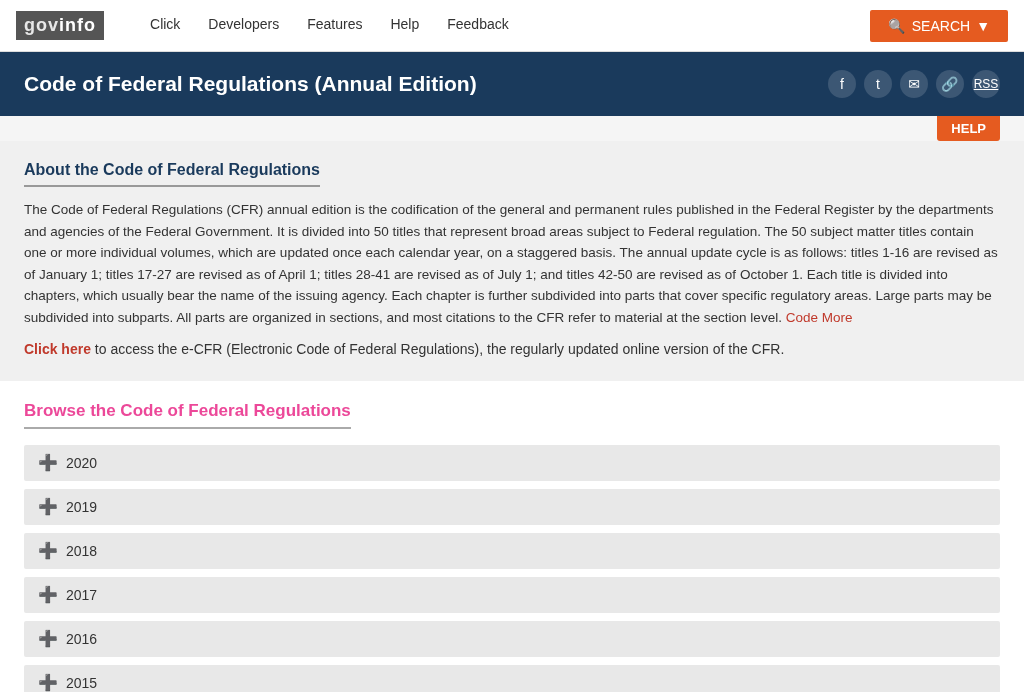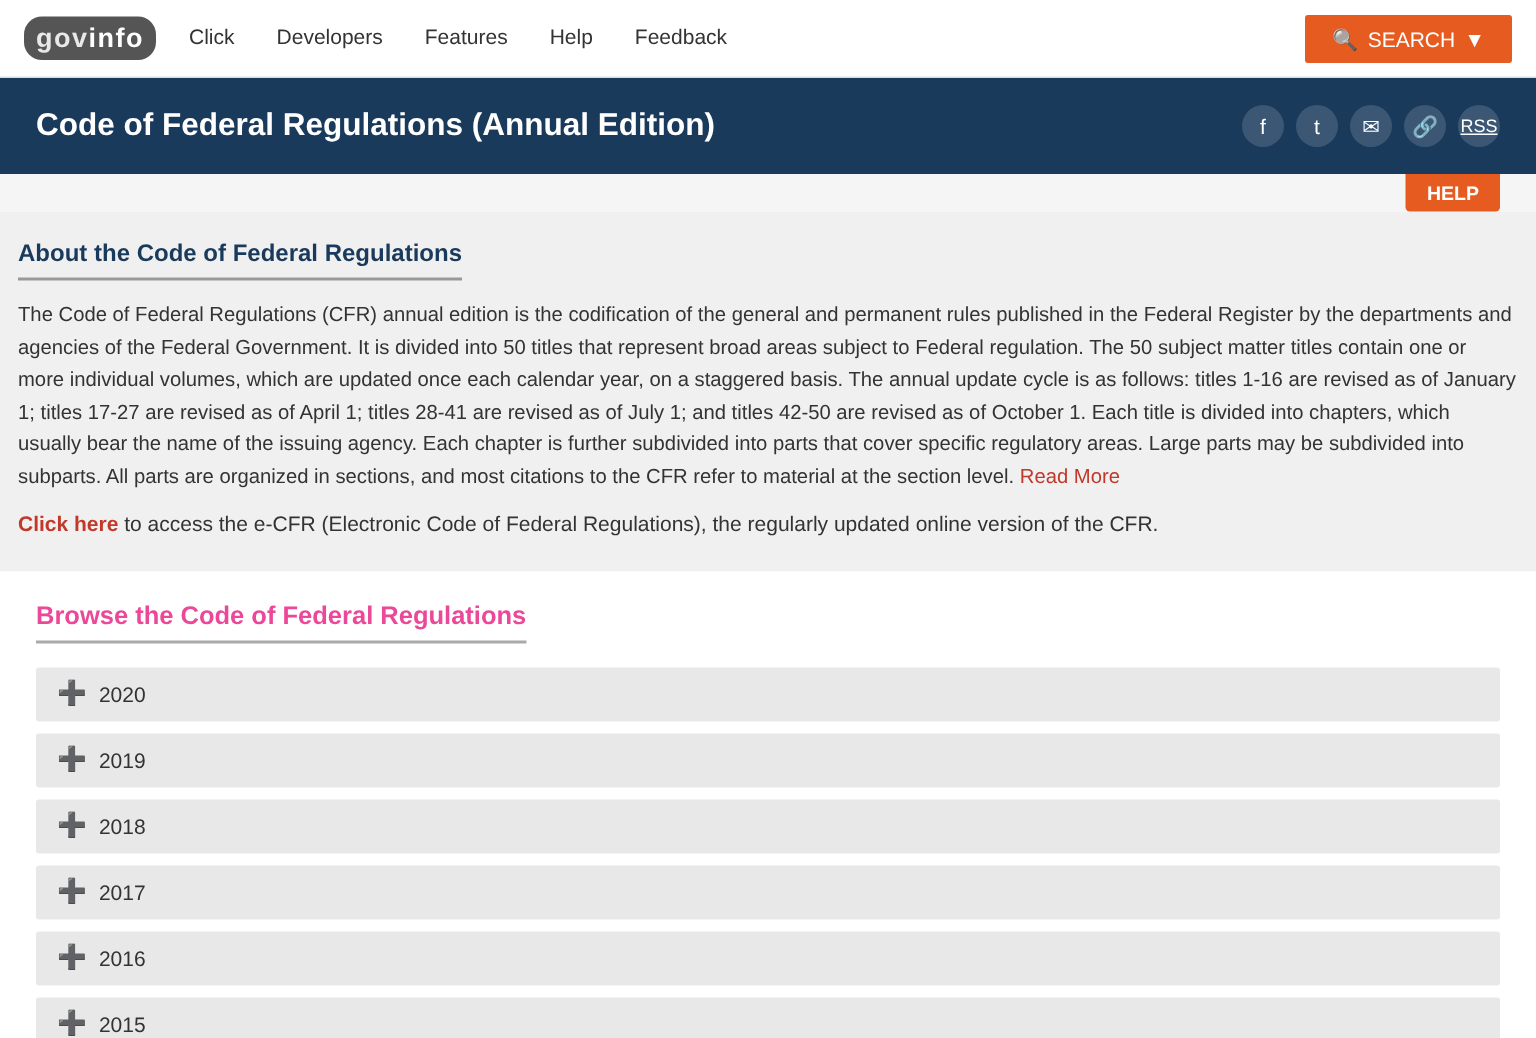--- a/index.html
+++ b/index.html
@@ -13,23 +13,22 @@
       border-bottom: 1px solid #ddd;
       padding: 0 16px;
       height: 52px;
     }
     .logo {
       background: #555;
       color: #fff;
       font-size: 18px;
       font-weight: bold;
       padding: 4px 8px;
-      margin-right: 8px;
+      margin-right: 32px;
       letter-spacing: 1px;
-      border-radius: 12px;
     }
     .logo span { color: #e8e8e8; }
     .nav-links {
       display: flex;
       gap: 0;
       flex: 1;
       align-items: center;
       height: 100%;
     }
     .nav-link {
@@ -164,21 +163,21 @@
     }
 
     
     .page-wrapper {
       max-width: 1024px;
       margin: 0 auto;
       background: #fff;
       min-height: 692px;
     }
     .content-inner {
-      padding: 20px 12px;
+      padding: 20px 24px;
       background: #f0f0f0;
     }
     .browse-wrapper {
       background: #fff;
       padding: 20px 24px 10px;
       margin: 0;
     }
   </style>
 </head>
 <body>
@@ -215,21 +214,21 @@
   </div>
 
   <div class="help-area">
     <button class="help-btn">HELP</button>
   </div>
 
   <div class="content-inner">
     <div class="about-title">About the Code of Federal Regulations</div>
     <p class="about-text">
       <span>The Code of Federal Regulations (CFR) annual edition is the codification of the general and permanent rules published in the Federal Register by the departments and agencies of the Federal Government. It is divided into 50 titles that represent broad areas subject to Federal regulation. The 50 subject matter titles contain one or more individual volumes, which are updated once each calendar year, on a staggered basis. The annual update cycle is as follows: titles 1-16 are revised as of January 1; titles 17-27 are revised as of April 1; titles 28-41 are revised as of July 1; and titles 42-50 are revised as of October 1. Each title is divided into chapters, which usually bear the name of the issuing agency. Each chapter is further subdivided into parts that cover specific regulatory areas. Large parts may be subdivided into subparts. All parts are organized in sections, and most citations to the CFR refer to material at the section level.</span>
-      <a class="read-more" href="#">Read More</a>
+      <a class="read-more" href="#">Code More</a>
     </p>
     <p class="ecfr-link">
       <a href="#">Click here</a><span> to access the e-CFR (Electronic Code of Federal Regulations), the regularly updated online version of the CFR.</span>
     </p>
   </div>
 
   <div class="browse-wrapper">
     <div class="browse-title">Browse the Code of Federal Regulations</div>
     <div id="year-list">
         <div class="year-item">

